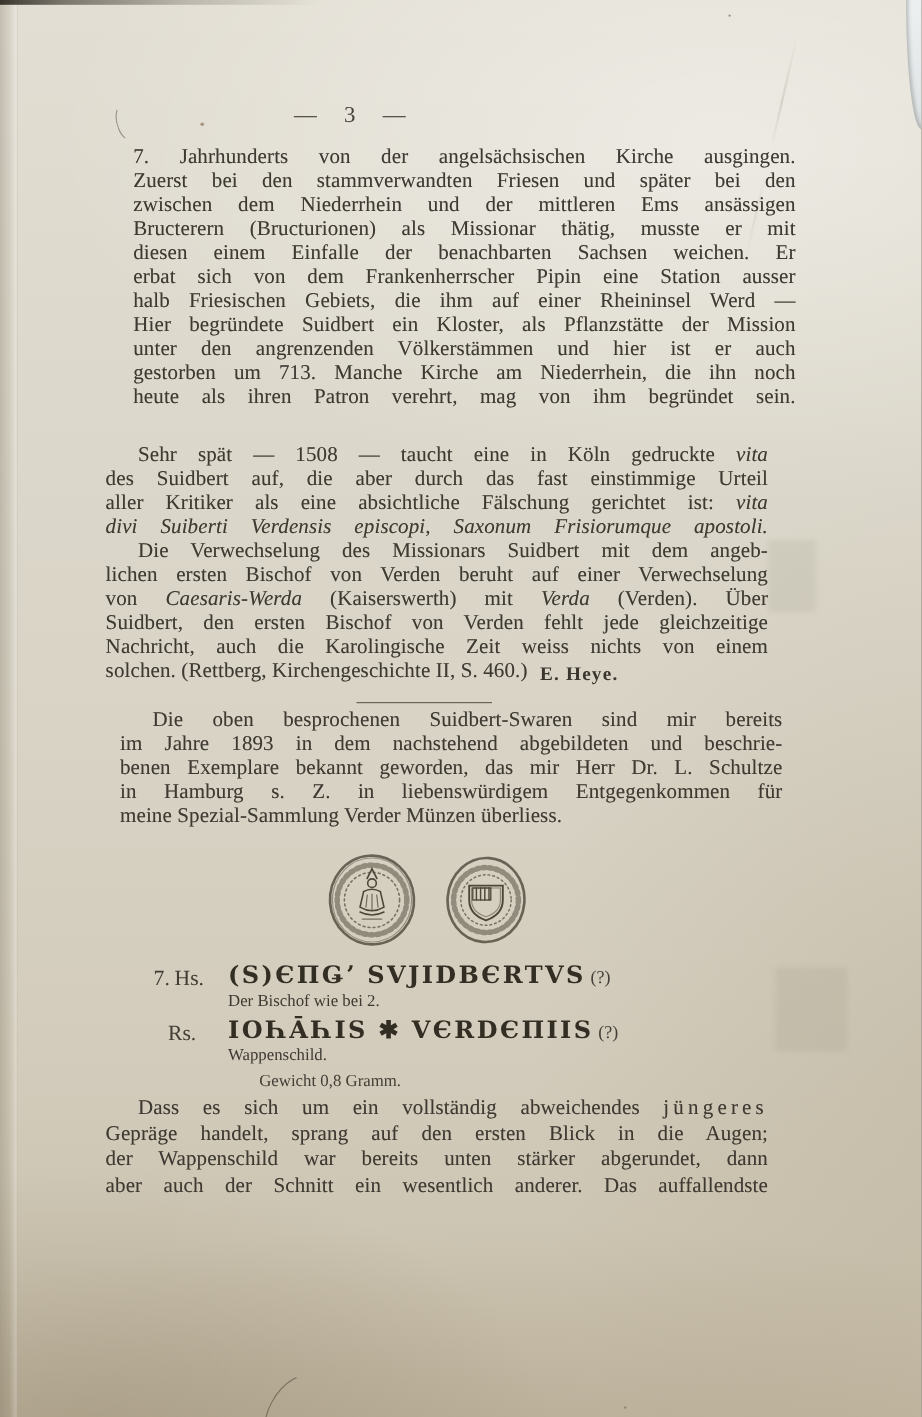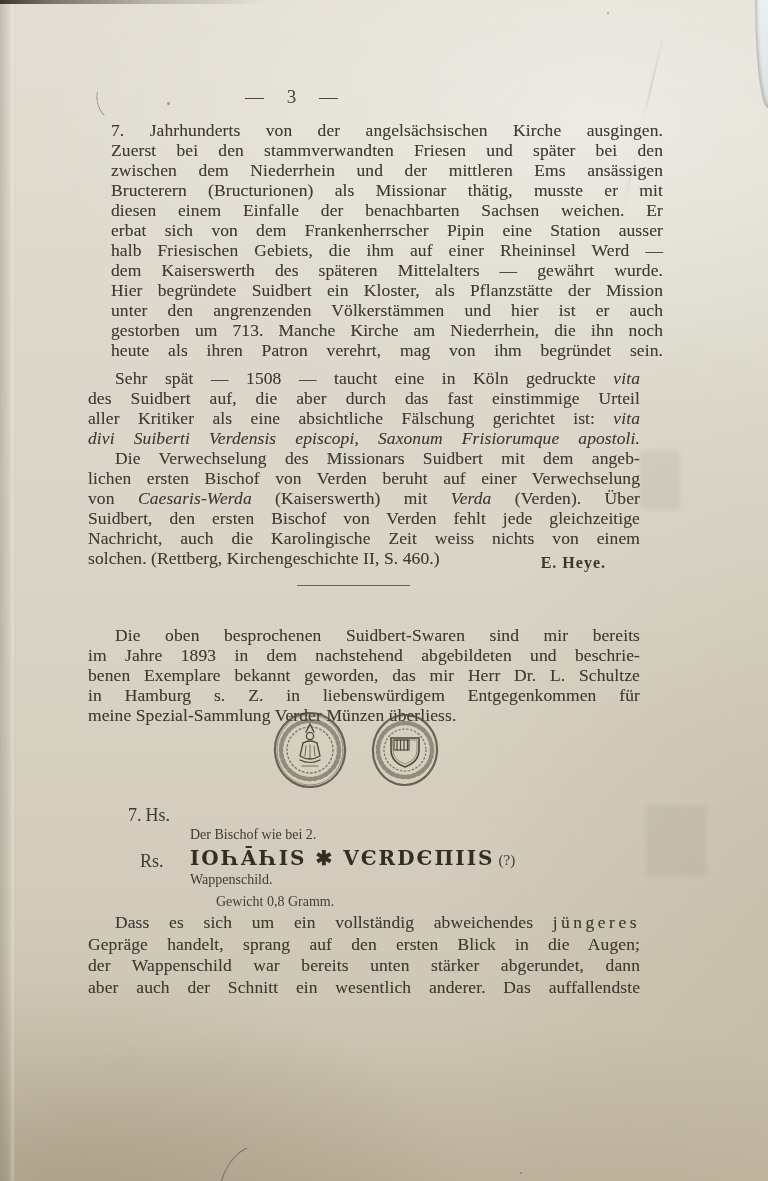--- a/index.html
+++ b/index.html
@@ -26,28 +26,28 @@
      border-left:1px solid rgba(70,62,48,.45);border-radius:50%;transform:rotate(-16deg);}
   .pencil-arc-bottom{position:absolute;left:223px;top:1143px;width:48px;height:72px;border:1.5px solid transparent;
      border-left:1.5px solid rgba(78,70,54,.55);border-radius:50%;transform:rotate(28deg);}
   .speck{position:absolute;border-radius:50%;background:rgba(112,90,58,.55);}
   .smudge{position:absolute;background:rgba(120,114,98,.10);filter:blur(2px);border-radius:3px;}
   
   .pagenum{position:absolute;left:203px;top:86px;width:178px;text-align:center;
      font-size:19px;color:#45413a;word-spacing:16px;letter-spacing:1px;}
   .para{position:absolute;left:88px;width:552px;font-size:17.5px;line-height:20px;
      color:#3e3a32;letter-spacing:.1px;text-shadow:0 0 .5px rgba(62,58,50,.35);}
-  #para1{top:120px;margin-left:23px;} #para2{top:368px;} #para3{top:448px;} #para4{top:625px;}
+  #para1{top:120px;margin-left:23px;} #para2{top:368px;} #para3{top:448px;} #para4{top:589px;margin-left:12px;}
   #para5{top:912px;font-size:17.5px;line-height:21.5px;}
   .line{text-align:justify;text-align-last:justify;}
   .line.noj{text-align-last:left;}
   .line.ind{text-indent:27px;}
   .seg-i{font-style:italic;}
   .seg-sp{letter-spacing:3.5px;}
-  .signature{position:absolute;left:450px;top:554px;width:156px;text-align:right;
+  .signature{position:absolute;left:450px;top:554px;width:156px;
      font-weight:bold;font-size:16px;letter-spacing:1px;color:#3b372f;}
   .rule{position:absolute;left:297px;top:585px;width:113px;height:1px;background:#6b665a;}
   
   .coins{position:absolute;left:258px;top:706px;width:195px;height:88px;
      display:flex;align-items:center;justify-content:center;gap:22px;}
   
   #entry{position:absolute;left:88px;top:802px;width:560px;height:118px;color:#3b372f;}
   #entry .row{position:absolute;white-space:nowrap;}
   .entry-label{font-size:18px;color:#403c34;}
   .legend{font-family:"DejaVu Serif",serif;font-weight:bold;font-size:20px;
@@ -76,21 +76,20 @@
   <div class="pagenum">— 3 —</div>
 
   <div class="para" id="para1">
       <div class="line"><span class="seg-n">7. Jahrhunderts von der angelsächsischen Kirche ausgingen.</span></div>
       <div class="line"><span class="seg-n">Zuerst bei den stammverwandten Friesen und später bei den</span></div>
       <div class="line"><span class="seg-n">zwischen dem Niederrhein und der mittleren Ems ansässigen</span></div>
       <div class="line"><span class="seg-n">Bructerern (Bructurionen) als Missionar thätig, musste er mit</span></div>
       <div class="line"><span class="seg-n">diesen einem Einfalle der benachbarten Sachsen weichen. Er</span></div>
       <div class="line"><span class="seg-n">erbat sich von dem Frankenherrscher Pipin eine Station ausser</span></div>
       <div class="line"><span class="seg-n">halb Friesischen Gebiets, die ihm auf einer Rheininsel Werd —</span></div>
-      <div class="line"><span class="seg-n">dem Kaiserswerth des späteren Mittelalters — gewährt wurde.</span></div>
       <div class="line"><span class="seg-n">Hier begründete Suidbert ein Kloster, als Pflanzstätte der Mission</span></div>
       <div class="line"><span class="seg-n">unter den angrenzenden Völkerstämmen und hier ist er auch</span></div>
       <div class="line"><span class="seg-n">gestorben um 713. Manche Kirche am Niederrhein, die ihn noch</span></div>
       <div class="line"><span class="seg-n">heute als ihren Patron verehrt, mag von ihm begründet sein.</span></div>
     </div>
   <div class="para" id="para2">
       <div class="line ind"><span class="seg-n">Sehr spät — 1508 — taucht eine in Köln gedruckte </span><span class="seg-i">vita</span></div>
       <div class="line"><span class="seg-n">des Suidbert auf, die aber durch das fast einstimmige Urteil</span></div>
       <div class="line"><span class="seg-n">aller Kritiker als eine absichtliche Fälschung gerichtet ist: </span><span class="seg-i">vita</span></div>
       <div class="line"><span class="seg-i">divi Suiberti Verdensis episcopi, Saxonum Frisiorumque apostoli.</span></div>
@@ -142,20 +141,24 @@
         <path d="M27 28 V38 M30.5 28 V38 M34 28 V38 M37.5 28 V38" stroke-width="1.2"></path>
       </g>
     </svg>
   </div>
 
   <div id="entry">
     <div class="row" style="left:40px;top:3px;">
       <span class="entry-label">7.</span>
       <span class="entry-label">Hs.</span>
     </div>
+    <div class="row" style="left:102px;top:-2px;">
+      <span class="legend">(S)ЄПǤʼ SVJIDBЄRTVS</span>
+      <span class="legend"><span class="q">(?)</span></span>
+    </div>
     <div class="row desc" style="left:102px;top:25px;">Der Bischof wie bei 2.</div>
     <div class="row" style="left:52px;top:49px;">
       <span class="entry-label">Rs.</span>
     </div>
     <div class="row" style="left:102px;top:44px;">
       <span class="legend">IOҺĀҺIS ✱ VЄRDЄПIIS</span>
       <span class="legend"><span class="q">(?)</span></span>
     </div>
     <div class="row desc" style="left:102px;top:70px;">Wappenschild.</div>
     <div class="row weight" style="left:128px;top:92px;">Gewicht 0,8 Gramm.</div>

